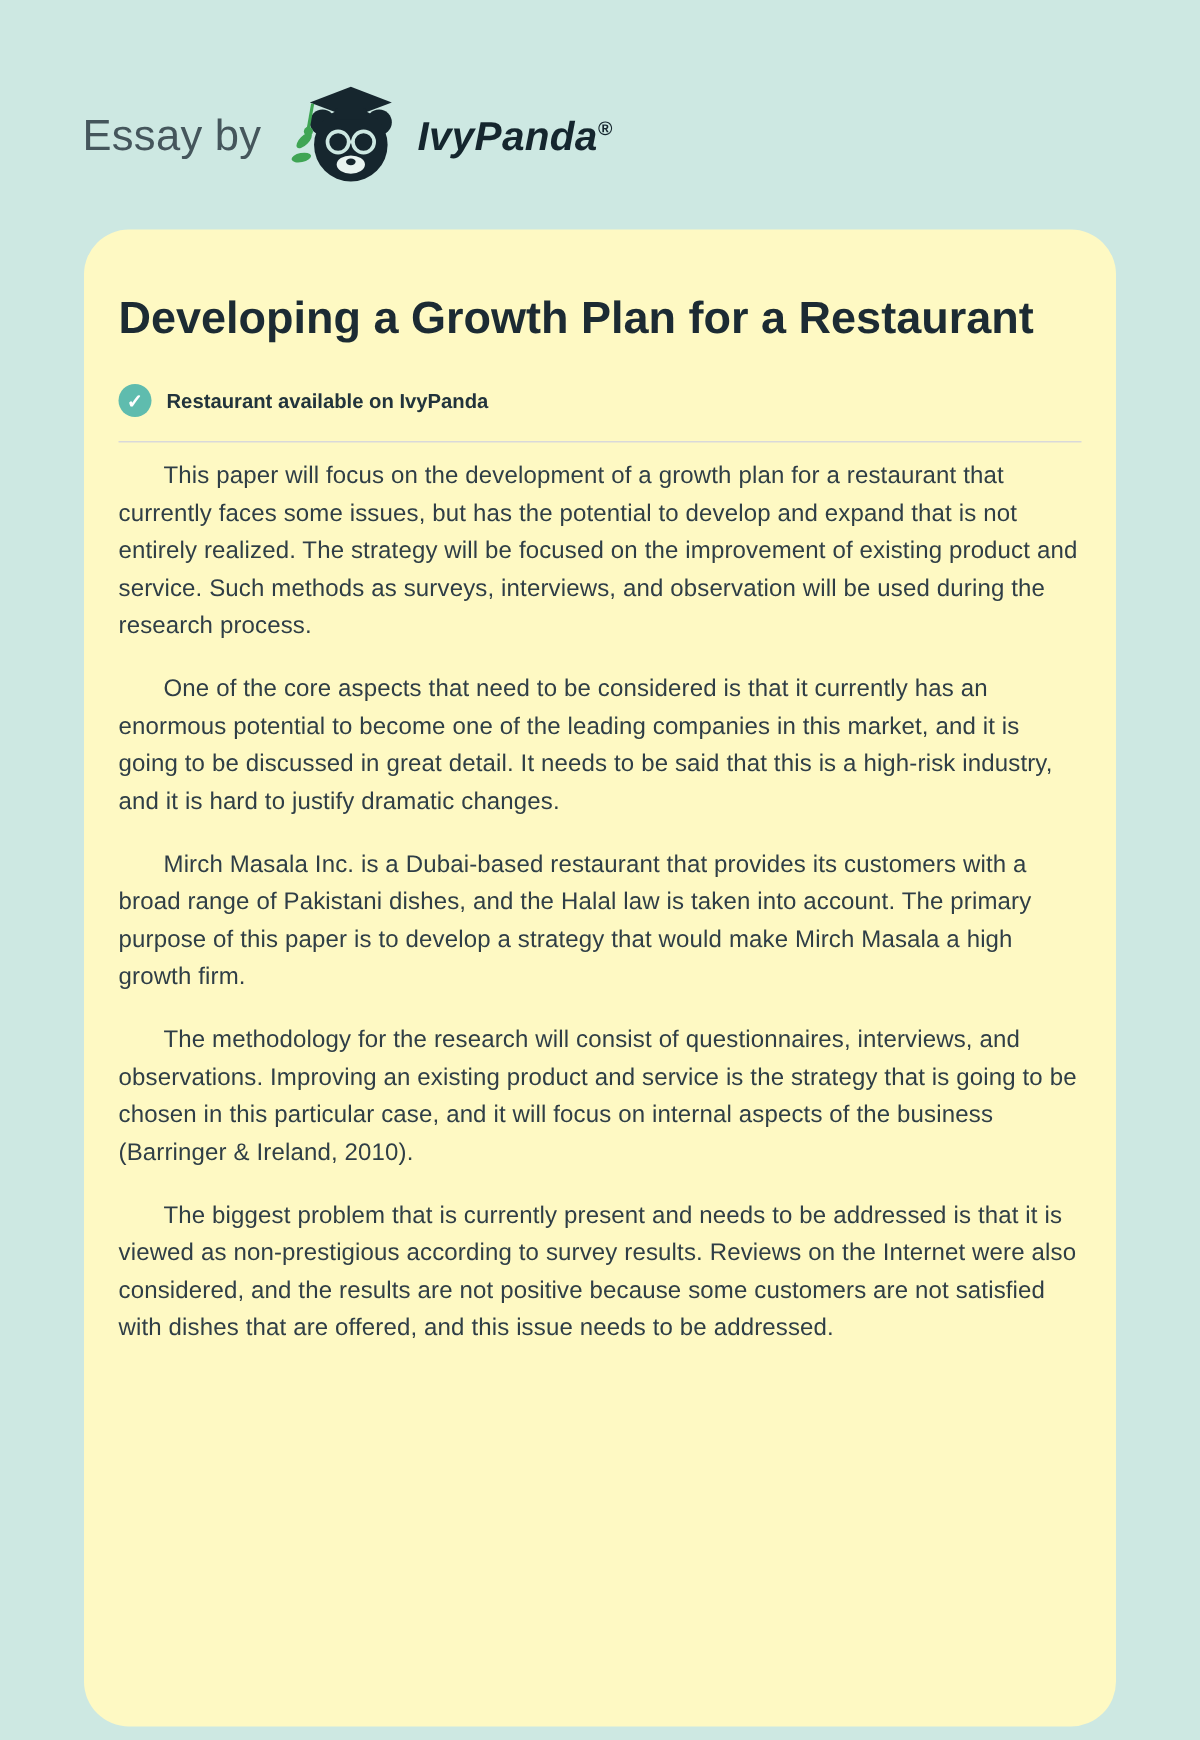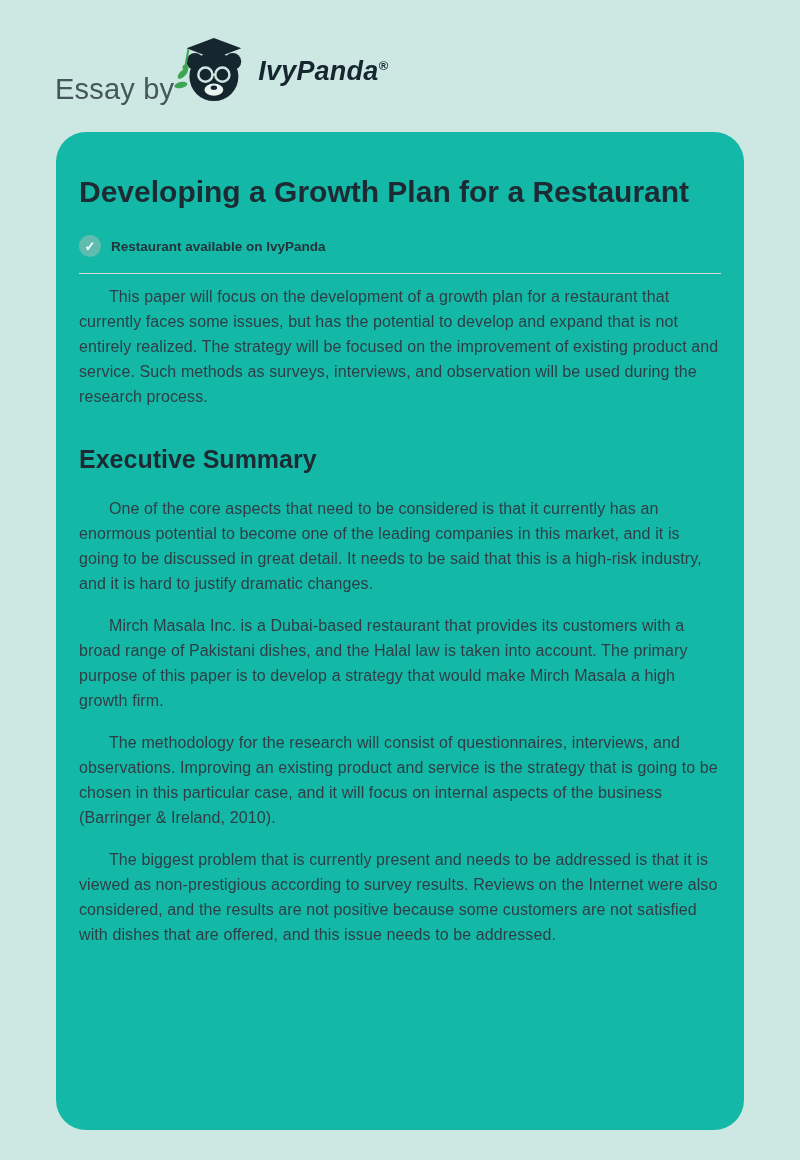--- a/index.html
+++ b/index.html
@@ -9,23 +9,23 @@
   }
   body {
     background: #cde8e2;
     min-height: 1160px;
     padding-bottom: 32px;
   }
 
   
   .site-header {
     display: flex;
-    align-items: flex-end;
-    padding: 36px 0 26px 55px;
-    gap: 0;
+    align-items: center;
+    padding: 56px 0 26px 55px;
+    gap: 20px;
   }
   .essay-by {
     font-size: 29px;
     color: #45565c;
     letter-spacing: 0.2px;
   }
   .logo-wrap {
     display: flex;
     align-items: center;
     gap: 8px;
@@ -40,21 +40,21 @@
   .brand sup {
     font-size: 13px;
     font-weight: 700;
     vertical-align: super;
   }
 
   
   .card {
     width: 688px;
     margin: 0 auto;
-    background: #14b8a6;
+    background: #fef9c3;
     border-radius: 30px;
     padding: 38px 23px 90px 23px;
     min-height: 998px;
   }
   .doc-title {
     font-size: 30px;
     line-height: 43px;
     font-weight: 700;
     color: #1c2b33;
     margin-bottom: 22px;
@@ -143,18 +143,17 @@
 
   <div class="badge-row">
     <span class="check-circle">✓</span>
     <span class="badge-label">Restaurant available on IvyPanda</span>
   </div>
 
   <hr class="divider">
 
   <p class="body-par">This paper will focus on the development of a growth plan for a restaurant that currently faces some issues, but has the potential to develop and expand that is not entirely realized. The strategy will be focused on the improvement of existing product and service. Such methods as surveys, interviews, and observation will be used during the research process.</p>
 
-  <h2 class="section-heading">Executive Summary</h2>
   <p class="body-par">One of the core aspects that need to be considered is that it currently has an enormous potential to become one of the leading companies in this market, and it is going to be discussed in great detail. It needs to be said that this is a high-risk industry, and it is hard to justify dramatic changes.</p>
   <p class="body-par">Mirch Masala Inc. is a Dubai-based restaurant that provides its customers with a broad range of Pakistani dishes, and the Halal law is taken into account. The primary purpose of this paper is to develop a strategy that would make Mirch Masala a high growth firm.</p>
   <p class="body-par">The methodology for the research will consist of questionnaires, interviews, and observations. Improving an existing product and service is the strategy that is going to be chosen in this particular case, and it will focus on internal aspects of the business (Barringer &amp; Ireland, 2010).</p>
   <p class="body-par">The biggest problem that is currently present and needs to be addressed is that it is viewed as non-prestigious according to survey results. Reviews on the Internet were also considered, and the results are not positive because some customers are not satisfied with dishes that are offered, and this issue needs to be addressed.</p>
 </main>
 
 </body></html>

